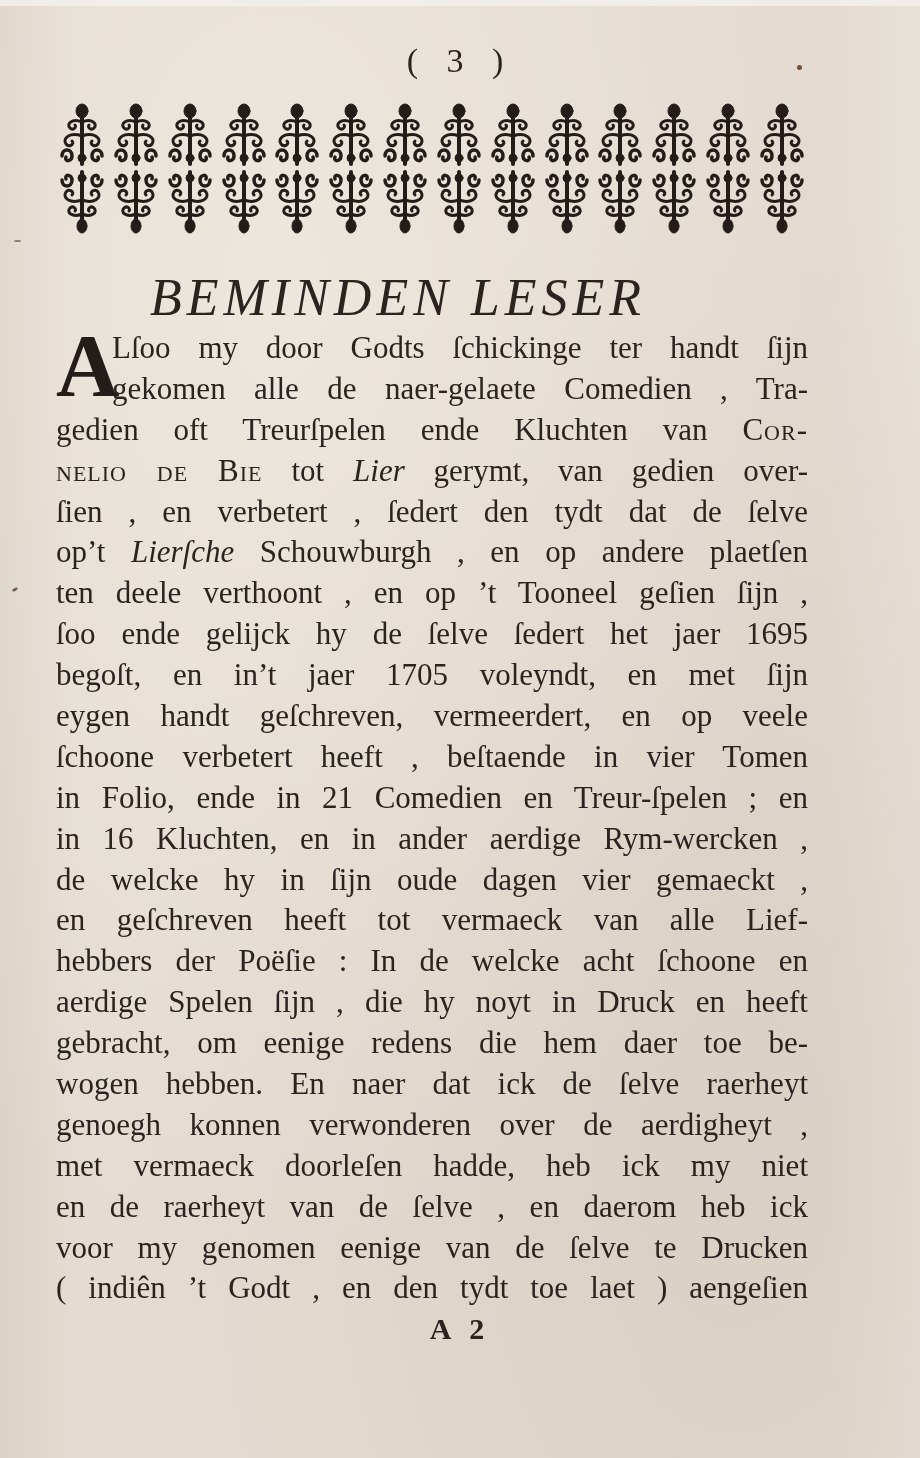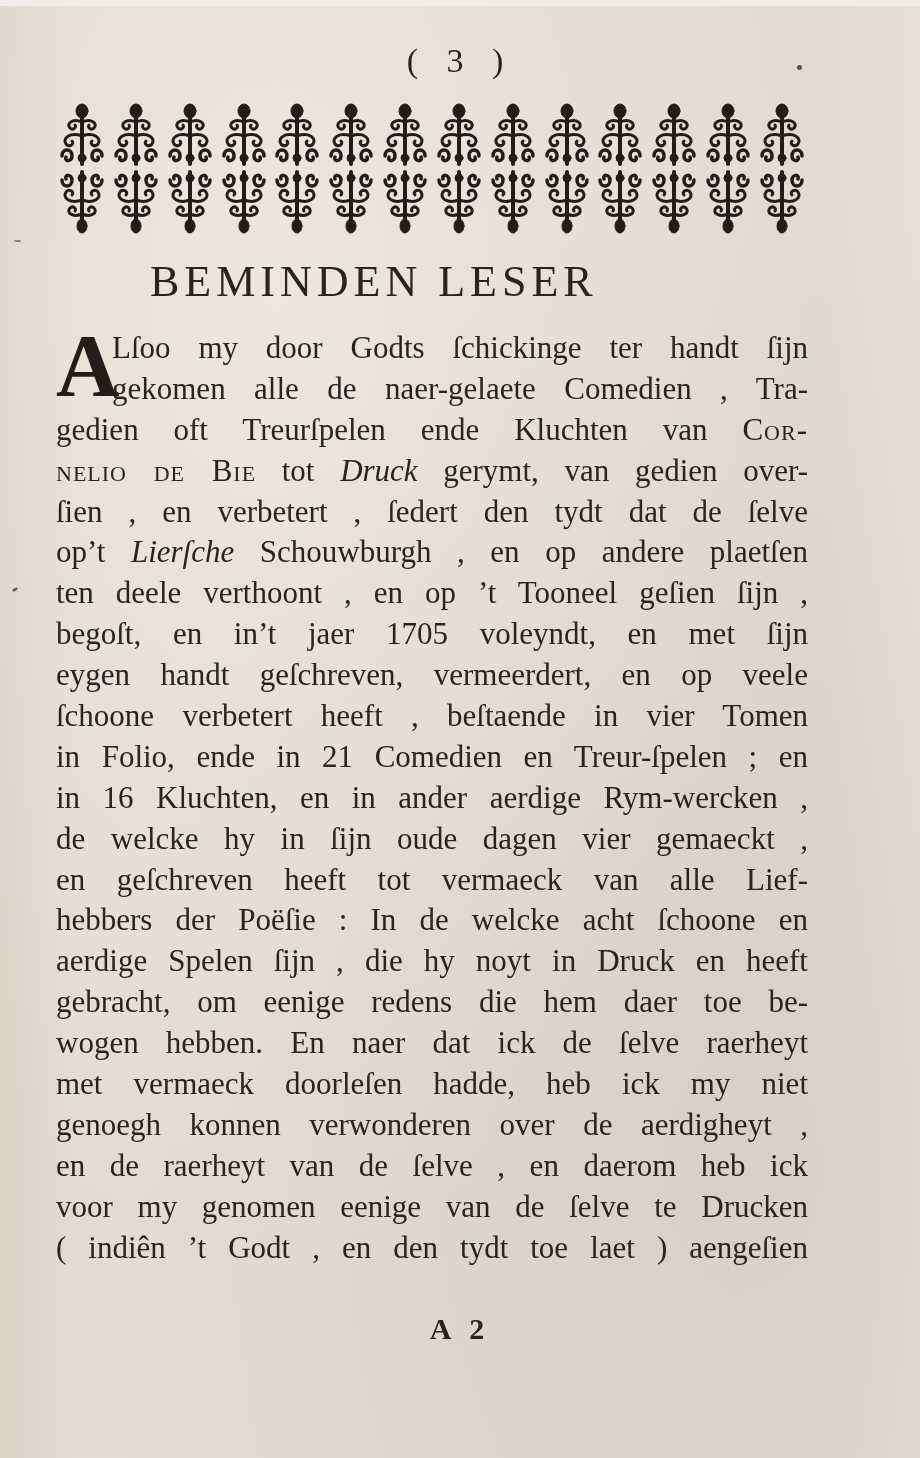--- a/index.html
+++ b/index.html
@@ -21,22 +21,22 @@
   .folio {
     position:absolute; left:0; width:920px; top:42px; text-align:center;
     font-size: 34px; letter-spacing: 10px; color:#2a2420;
   }
   .ornament {
     position:absolute; left:58px; top:102px; width:748px; height:132px;
     display:flex; justify-content:space-between;
   }
   .orn-unit { width:48px; height:132px; }
   .heading {
-    position:absolute; left:150px; top:256px;
-    font-size: 44px; letter-spacing: 5px;
+    position:absolute; left:150px; top:268px;
+    font-size: 52px; font-style: italic; letter-spacing: 5px;
     color:#2a231f;
   }
   .text {
     position:absolute; left:56px; top:328px; width:752px;
     font-size: 31px; line-height: 40.9px;
   }
   .line { height:40.9px; white-space:nowrap; text-align:justify; text-align-last:justify; }
   .line.first, .line.second { padding-left: 56px; }
   .line.last { text-align-last: justify; }
   .dropcap {
@@ -385,37 +385,38 @@
     </div>
 
   <div class="heading">BEMINDEN LESER</div>
 
   <div class="dropcap">A</div>
 
   <div class="text" id="text">
       <div class="line first"><span>Lſoo my door Godts ſchickinge ter handt ſijn</span></div>
       <div class="line second"><span>gekomen alle de naer-gelaete Comedien , Tra-</span></div>
       <div class="line"><span>gedien oft Treurſpelen ende Kluchten van </span><span class="smallcaps">Cor-</span></div>
-      <div class="line"><span class="smallcaps">nelio de Bie</span><span> tot </span><span class="ital">Druck</span><span> gerymt, van gedien over-</span></div>
+      <div class="line"><span class="smallcaps">nelio de Bie</span><span> tot </span><span class="ital">Lier</span><span> gerymt, van gedien over-</span></div>
       <div class="line"><span>ſien , en verbetert , ſedert den tydt dat de ſelve</span></div>
       <div class="line"><span>op’t </span><span class="ital">Lierſche</span><span> Schouwburgh , en op andere plaetſen</span></div>
       <div class="line"><span>ten deele verthoont , en op ’t Tooneel geſien ſijn ,</span></div>
+      <div class="line"><span>ſoo ende gelijck hy de ſelve ſedert het jaer 1695</span></div>
       <div class="line"><span>begoſt, en in’t jaer 1705 voleyndt, en met ſijn</span></div>
       <div class="line"><span>eygen handt geſchreven, vermeerdert, en op veele</span></div>
       <div class="line"><span>ſchoone verbetert heeft , beſtaende in vier Tomen</span></div>
       <div class="line"><span>in Folio, ende in 21 Comedien en Treur-ſpelen ; en</span></div>
       <div class="line"><span>in 16 Kluchten, en in ander aerdige Rym-wercken ,</span></div>
       <div class="line"><span>de welcke hy in ſijn oude dagen vier gemaeckt ,</span></div>
       <div class="line"><span>en geſchreven heeft tot vermaeck van alle Lief-</span></div>
       <div class="line"><span>hebbers der Poëſie : In de welcke acht ſchoone en</span></div>
       <div class="line"><span>aerdige Spelen ſijn , die hy noyt in Druck en heeft</span></div>
       <div class="line"><span>gebracht, om eenige redens die hem daer toe be-</span></div>
       <div class="line"><span>wogen hebben. En naer dat ick de ſelve raerheyt</span></div>
+      <div class="line"><span>genoegh konnen verwonderen over de aerdigheyt ,</span></div>
       <div class="line"><span>met vermaeck doorleſen hadde, heb ick my niet</span></div>
-      <div class="line"><span>genoegh konnen verwonderen over de aerdigheyt ,</span></div>
       <div class="line"><span>en de raerheyt van de ſelve , en daerom heb ick</span></div>
       <div class="line"><span>voor my genomen eenige van de ſelve te Drucken</span></div>
       <div class="line last"><span>( indiên ’t Godt , en den tydt toe laet ) aengeſien</span></div>
     </div>
 
   <div class="signature">A 2</div>
 
   <div class="speck" style="left:797px;top:65px;width:5px;height:5px;"></div>
   <div class="speck" style="left:12px;top:588px;width:6px;height:3px;background:#6c5a50;transform:rotate(-30deg);"></div>
   <div class="speck" style="left:14px;top:240px;width:7px;height:2px;background:#8a7a70;"></div>

